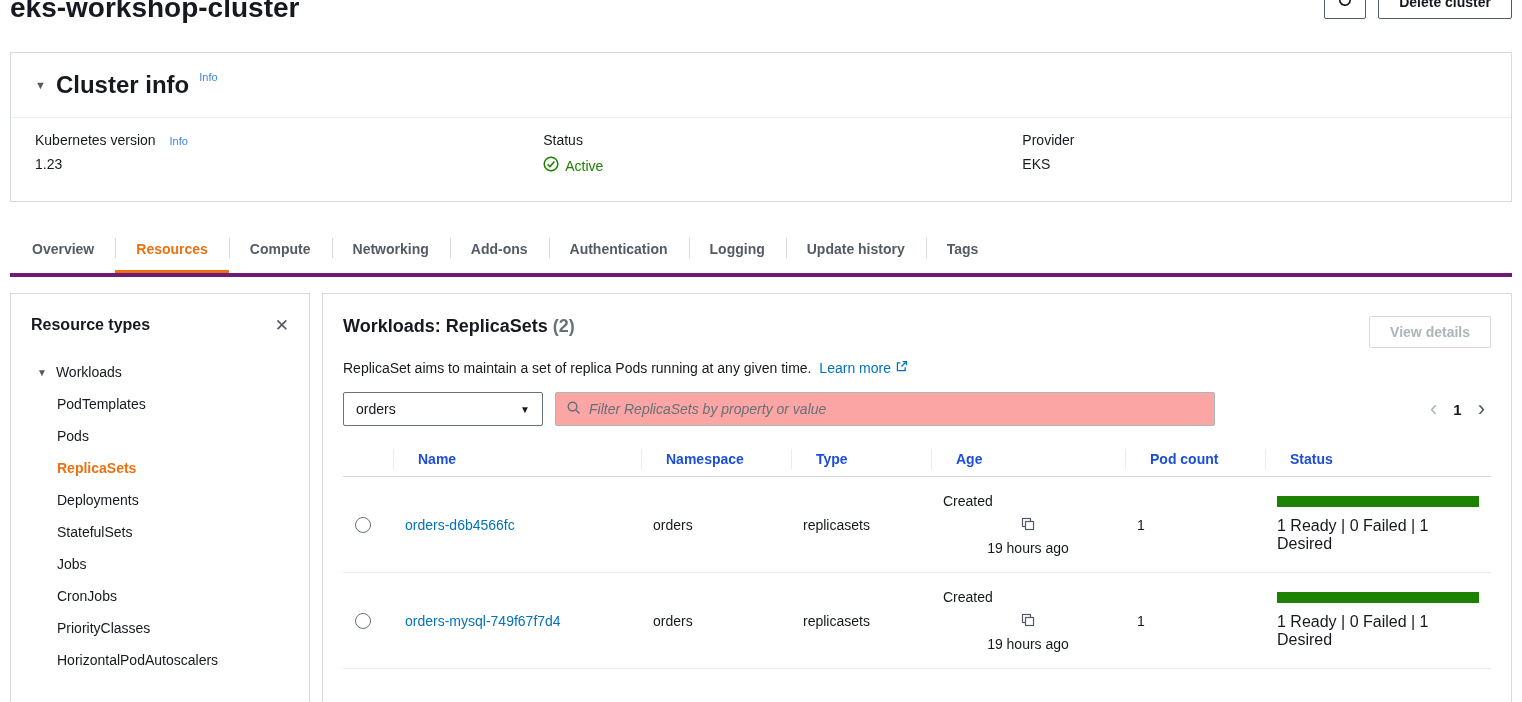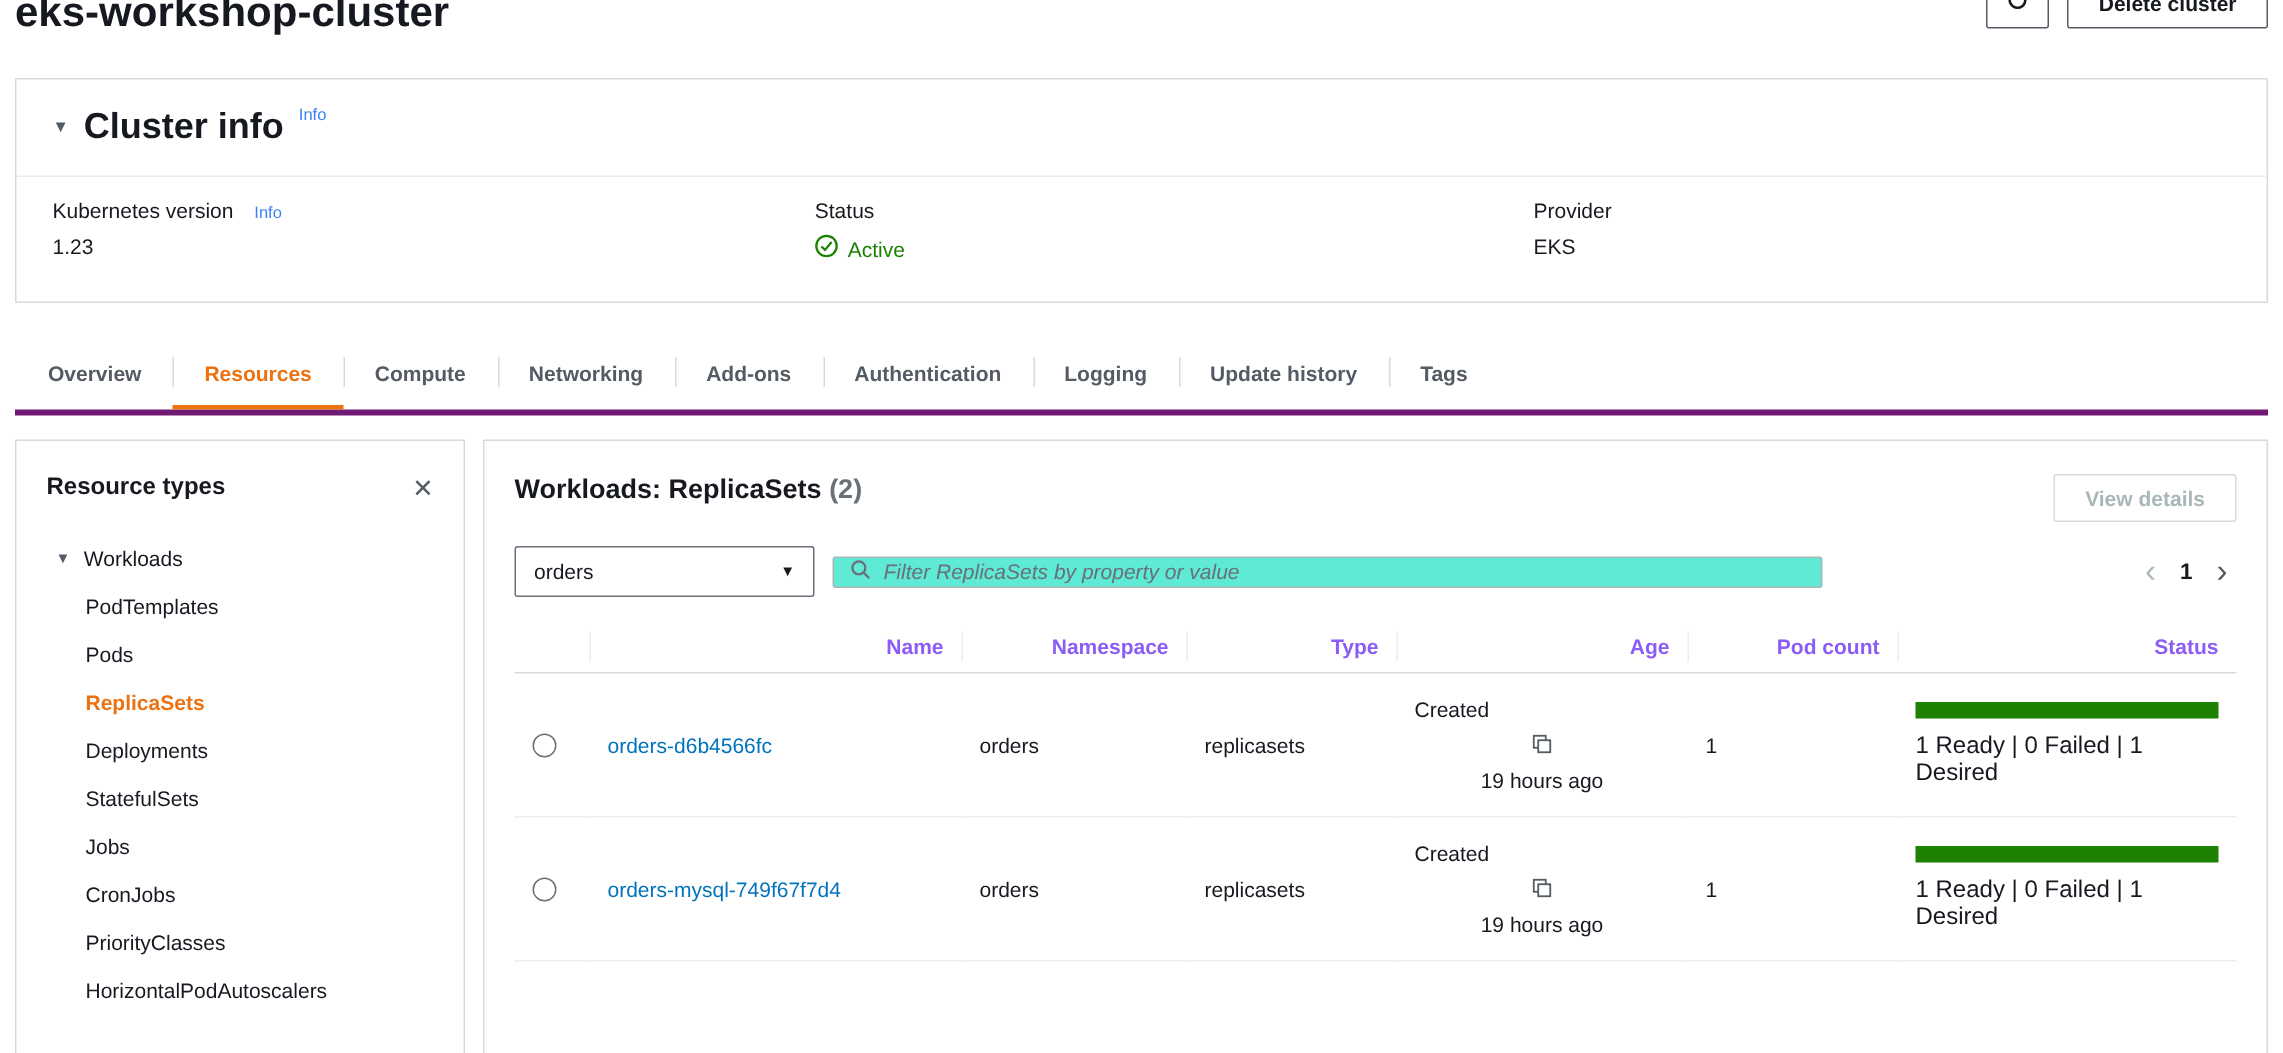--- a/index.html
+++ b/index.html
@@ -79,37 +79,37 @@
   .learn-more { color:#0073bb; text-decoration:none; cursor:pointer; margin-left:4px; white-space:nowrap; }
 
   .filter-row { display:flex; align-items:center; gap:12px; margin-top:16px; }
   .select {
     width:200px; height:34px; border:1px solid #687078; border-radius:2px;
     display:flex; align-items:center; justify-content:space-between;
     padding:0 12px; cursor:pointer; font-size:14px; background:#fff;
   }
   .select-arrow { font-size:10px; color:#16191f; }
   .search-box {
-    flex:1; max-width:660px; height:21px; border:1px solid #aab7b8; border-radius:2px;
-    display:flex; align-items:center; padding:0 10px; gap:8px; background:#5eead4;
+    flex:1; max-width:660px; height:34px; border:1px solid #aab7b8; border-radius:2px;
+    display:flex; align-items:center; padding:0 10px; gap:8px; background:#fca5a5;
   }
   .search-box input {
     border:none; outline:none; flex:1; font-family:inherit; font-size:14px; color:#16191f; background:transparent;
   }
   .search-box input::placeholder { font-style:italic; color:#687078; }
   .pagination { margin-left:auto; display:flex; align-items:center; gap:16px; padding-right:6px; }
   .page-chevron { font-size:22px; line-height:1; cursor:pointer; color:#545b64; font-weight:400; }
   .page-chevron.disabled { color:#aab7b8; cursor:default; }
   .page-number { font-size:15px; font-weight:700; color:#16191f; cursor:pointer; }
 
   
   table { width:100%; border-collapse:collapse; margin-top:16px; }
   th {
-    text-align:right; font-size:14px; font-weight:700; color:#8b5cf6;
-    padding:9px 12px; border-bottom:1px solid #d5dbdb; position:relative;
+    text-align:left; font-size:14px; font-weight:700; color:#1d4ed8;
+    padding:9px 25px; border-bottom:1px solid #d5dbdb; position:relative;
   }
   th + th::before { content:""; position:absolute; left:0; top:7px; bottom:7px; width:1px; background:#eaeded; }
   td { padding:16px 12px; border-bottom:1px solid #eaeded; vertical-align:middle; font-size:14px; }
   .col-radio { width:50px; }
   .col-name { width:248px; }
   .col-namespace { width:150px; }
   .col-type { width:140px; }
   .col-age { width:194px; }
   .col-podcount { width:140px; }
   .radio {
@@ -218,20 +218,33 @@
 
     <main class="card main-panel">
       <div class="panel-header">
         <h2 class="panel-title">
           <span>Workloads: ReplicaSets</span>
           <span class="panel-count">(2)</span>
         </h2>
         <button class="btn btn-disabled">View details</button>
       </div>
 
+      <p class="description">
+        <span>ReplicaSet aims to maintain a set of replica Pods running at any given time.</span>
+        <a class="learn-more">
+          <span>Learn more</span>
+          <span>
+            <svg width="13" height="13" viewBox="0 0 16 16" fill="none" stroke="#0073bb" stroke-width="1.6">
+                <path d="M6.5 3.5H3v9.5h9.5V9"></path>
+                <path d="M9.5 2h4.5v4.5"></path>
+                <path d="M13.7 2.3 8 8"></path>
+              </svg>
+          </span>
+        </a>
+      </p>
 
       <div class="filter-row">
         <div class="select">
           <span>orders</span>
           <span class="select-arrow">▼</span>
         </div>
         <div class="search-box">
           <span>
             <svg width="15" height="15" viewBox="0 0 16 16" fill="none" stroke="#687078" stroke-width="1.6">
                 <circle cx="7" cy="7" r="4.6"></circle>

